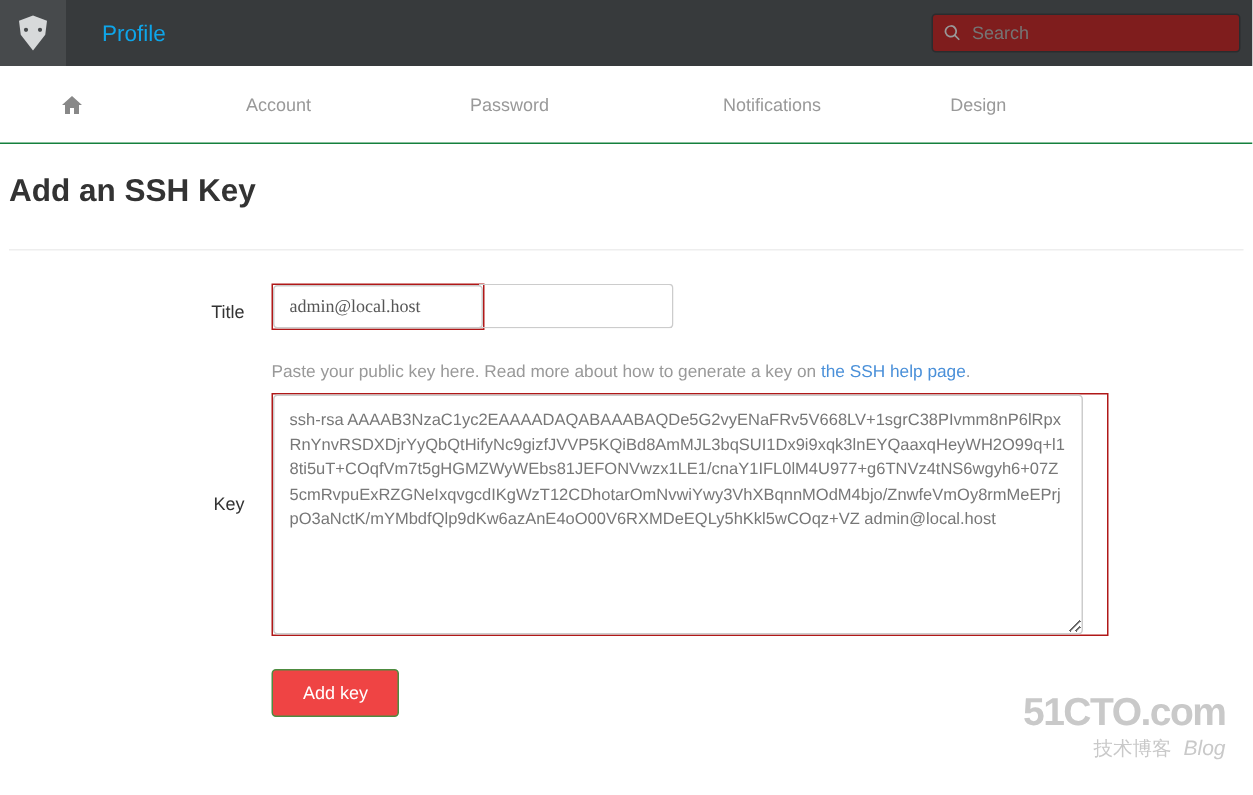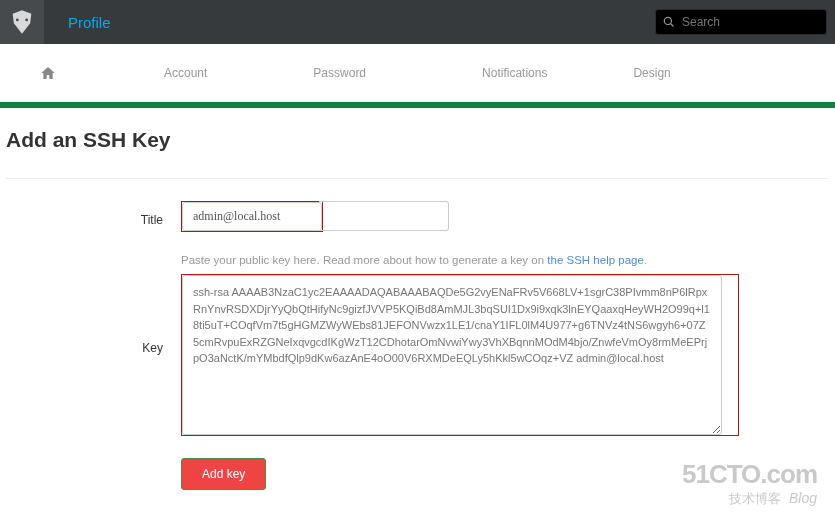--- a/index.html
+++ b/index.html
@@ -4,26 +4,26 @@
   <style>
     * { box-sizing: border-box; margin: 0; padding: 0; }
     body { font-family: "Helvetica Neue", Arial, sans-serif; font-size: 13px; color: #333; background: #fff; width: 835px; }
     
     
     .topbar { background: #373a3c; height: 44px; display: flex; align-items: center; color: #fff; }
     .logo { width: 44px; height: 44px; background: #474a4c; display: flex; align-items: center; justify-content: center; }
     .logo svg { width: 28px; height: 28px; fill: #d7d9da; }
     .page-title { margin-left: 24px; color: #0ea5e9; font-size: 15px; font-weight: 300; }
     .search-wrap { margin-left: auto; margin-right: 8px; }
-    .search-input { background: #000000; border: 1px solid #2a2c2e; border-radius: 3px; color: #aaa; padding: 5px 8px 5px 26px; width: 172px; font-size: 12px; }
+    .search-input { background: #7f1d1d; border: 1px solid #2a2c2e; border-radius: 3px; color: #aaa; padding: 5px 8px 5px 26px; width: 206px; font-size: 12px; }
     .search-wrap { position: relative; }
     .search-icon-svg { position: absolute; left: 8px; top: 50%; transform: translateY(-50%); width: 12px; height: 12px; fill: #999; }
     
     
-    .tabs { display: flex; border-bottom: 6px solid #15803d; height: 64px; align-items: stretch; }
+    .tabs { display: flex; border-bottom: 1px solid #15803d; height: 52px; align-items: stretch; }
     .tab { flex: 0 0 auto; padding: 0 28px; display: flex; align-items: center; justify-content: center; color: #999; font-size: 12px; cursor: pointer; position: relative; }
     .tab-home { padding: 0 40px; }
     .tab.active { color: #555; }
     .tab.active::after { content: ""; position: absolute; bottom: -1px; left: 50%; transform: translateX(-50%); border-left: 8px solid transparent; border-right: 8px solid transparent; border-top: 8px solid #b5b5b5; }
     .tab-badge { background: #eee; border-radius: 8px; padding: 1px 7px; font-size: 10px; margin-left: 6px; color: #777; }
     .tab-ssh-box { border: 1px solid #b01818; position: absolute; top: 4px; bottom: -12px; left: 6px; right: 6px; pointer-events: none; }
     
     
     .content { padding: 20px 6px 20px 6px; }
     .page-heading { font-size: 21px; font-weight: 700; color: #333; margin-bottom: 26px; }

